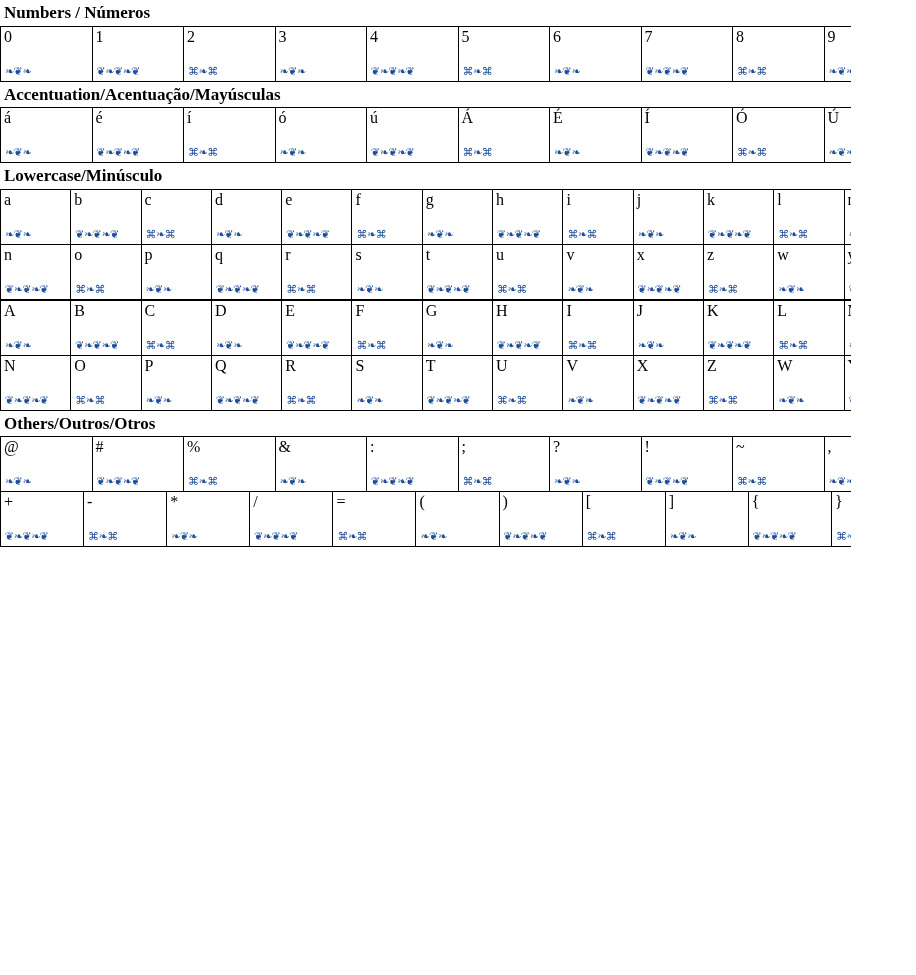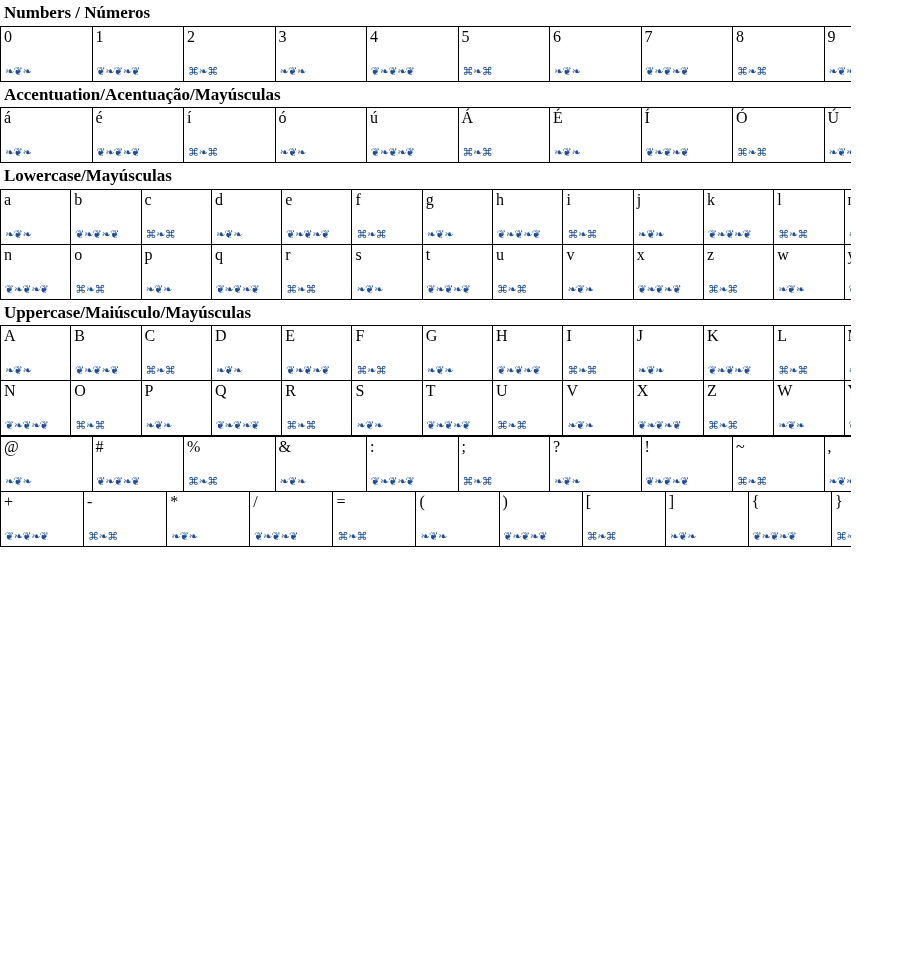--- a/index.html
+++ b/index.html
@@ -170,21 +170,21 @@
           <span class="glyph" style="color: rgb(31, 78, 153);">⌘❧⌘</span>
         </div>
         <div class="cell" style="width: 91.5px;">
           <span class="ch">Ú</span>
           <span class="glyph" style="color: rgb(31, 78, 153);">❧❦❧</span>
         </div>
       </div>
   </div>
 
   <div class="sect">
-    <div class="section-title">Lowercase/Mayúsculas</div>
+    <div class="section-title">Lowercase/Minúsculo</div>
     <div class="grid grid-lower" id="grid-lowercase">
         <div class="cell" style="width: 70.3px;">
           <span class="ch">a</span>
           <span class="glyph" style="color: rgb(31, 78, 153);">❧❦❧</span>
         </div>
         <div class="cell" style="width: 70.3px;">
           <span class="ch">b</span>
           <span class="glyph" style="color: rgb(31, 78, 153);">❦❧❦❧❦</span>
         </div>
         <div class="cell" style="width: 70.3px;">
@@ -280,21 +280,20 @@
           <span class="glyph" style="color: rgb(31, 78, 153);">❧❦❧</span>
         </div>
         <div class="cell" style="width: 70.3px;">
           <span class="ch">y</span>
           <span class="glyph" style="color: rgb(31, 78, 153);">❦❧❦❧❦</span>
         </div>
       </div>
   </div>
 
   <div class="sect">
-    <div class="section-title">Uppercase/Maiúsculo/Mayúsculas</div>
     <div class="grid grid-upper" id="grid-uppercase">
         <div class="cell" style="width: 70.3px;">
           <span class="ch">A</span>
           <span class="glyph" style="color: rgb(31, 78, 153);">❧❦❧</span>
         </div>
         <div class="cell" style="width: 70.3px;">
           <span class="ch">B</span>
           <span class="glyph" style="color: rgb(31, 78, 153);">❦❧❦❧❦</span>
         </div>
         <div class="cell" style="width: 70.3px;">
@@ -390,20 +389,21 @@
           <span class="glyph" style="color: rgb(31, 78, 153);">❧❦❧</span>
         </div>
         <div class="cell" style="width: 70.3px;">
           <span class="ch">Y</span>
           <span class="glyph" style="color: rgb(31, 78, 153);">❦❧❦❧❦</span>
         </div>
       </div>
   </div>
 
   <div class="sect">
+    <div class="section-title">Others/Outros/Otros</div>
     <div class="grid grid-others" id="grid-others">
         <div class="cell" style="width: 91.5px;">
           <span class="ch">@</span>
           <span class="glyph" style="color: rgb(31, 78, 153);">❧❦❧</span>
         </div>
         <div class="cell" style="width: 91.5px;">
           <span class="ch">#</span>
           <span class="glyph" style="color: rgb(31, 78, 153);">❦❧❦❧❦</span>
         </div>
         <div class="cell" style="width: 91.5px;">

